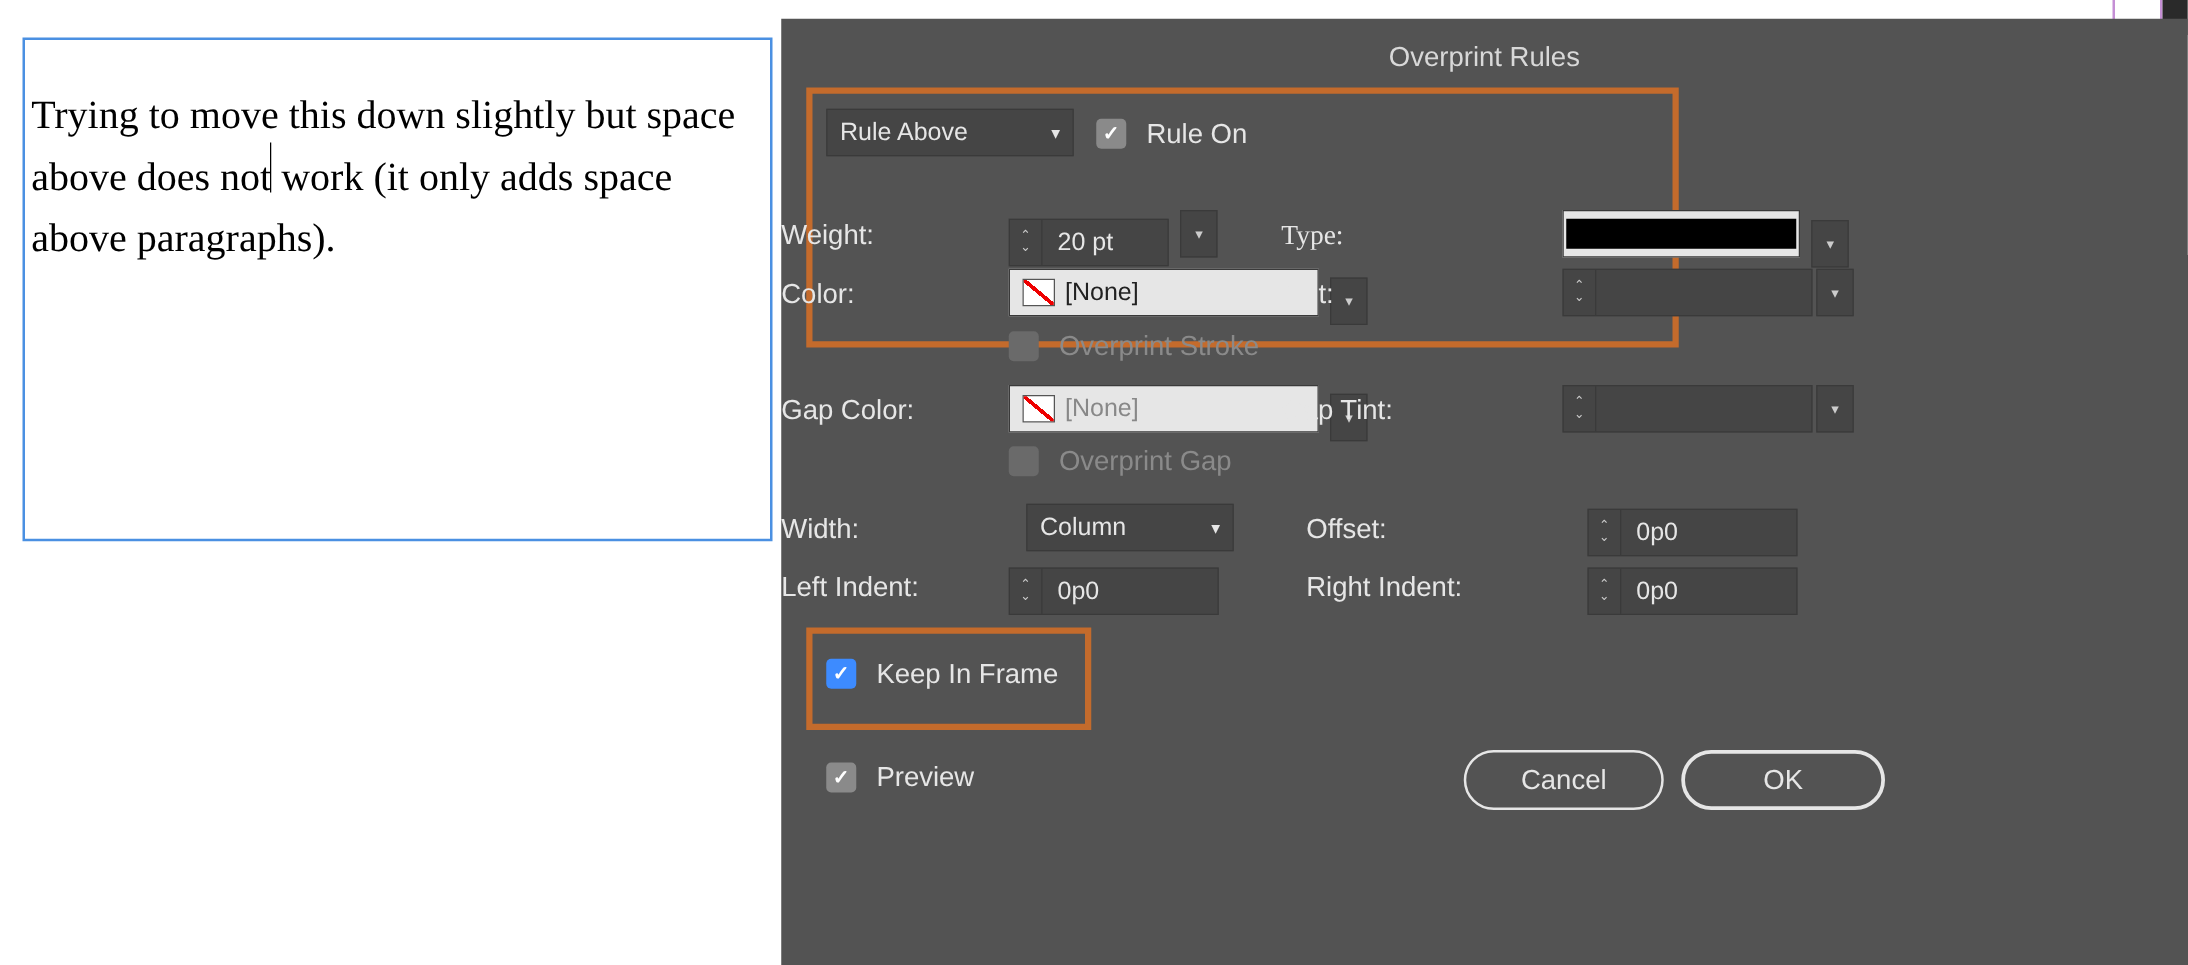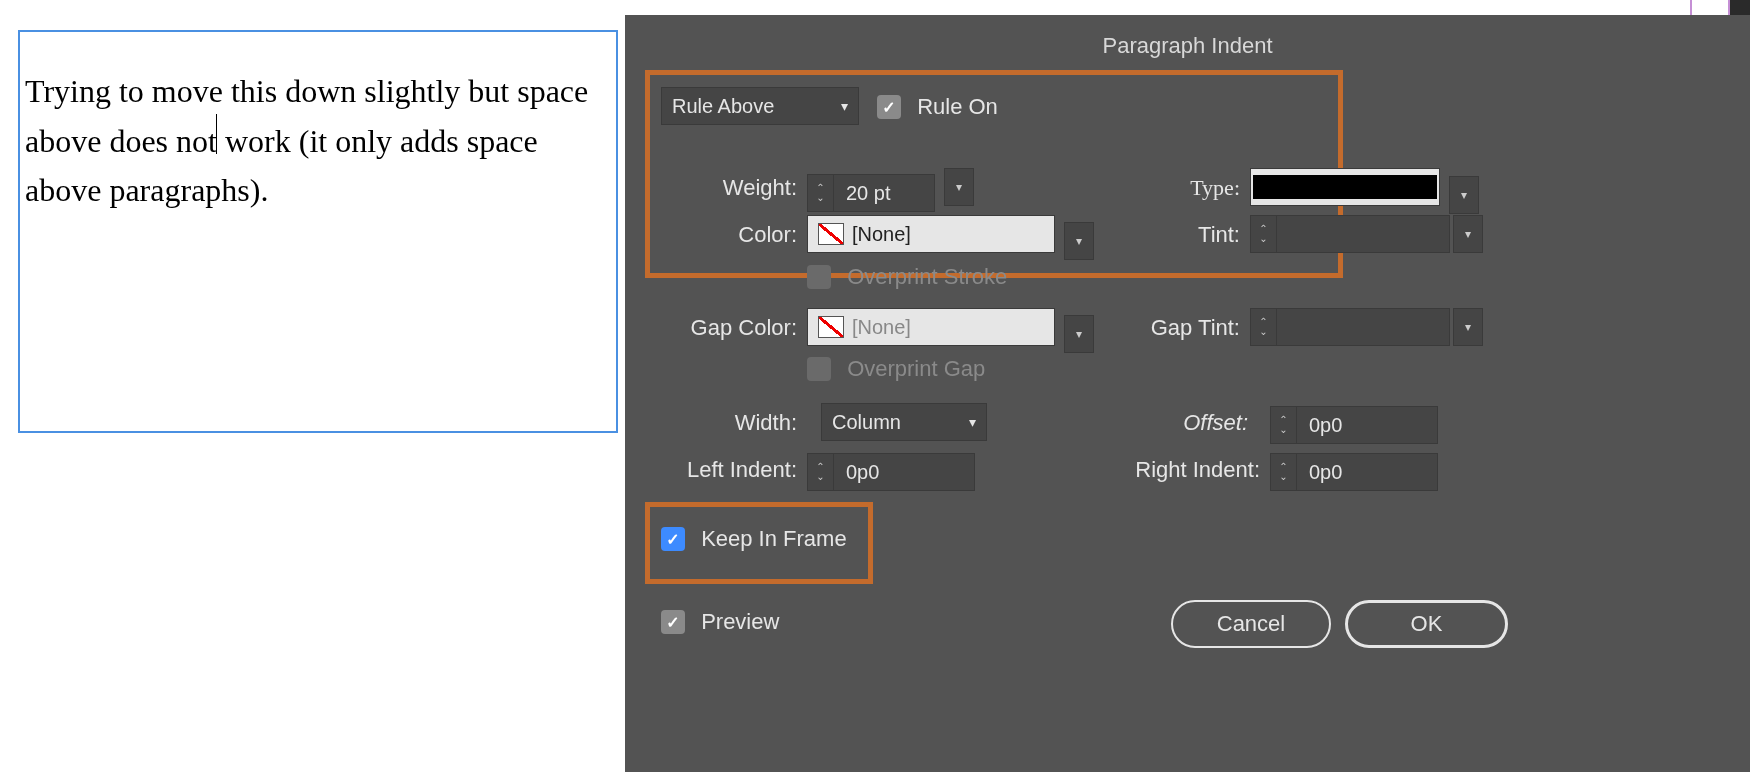--- a/index.html
+++ b/index.html
@@ -84,21 +84,21 @@
   .hl1 { left: 20px; top: 55px; width: 698px; height: 208px; }
   .hl2 { left: 20px; top: 487px; width: 228px; height: 82px; }
 
   .row {
     position: absolute;
     width: 100%;
   }
 
   label.fld {
     position: absolute;
-    text-align: right;
+    text-align: left;
     color: #e6e6e6;
   }
 
   .combo {
     display: inline-flex;
     align-items: center;
     height: 38px;
     background: #454545;
     border: 1px solid #3a3a3a;
     color: #e6e6e6;
@@ -253,21 +253,21 @@
 
 <div class="text-frame">
   <div class="content">Trying to move this down slightly but space above does not work (it only adds space above para­graphs).</div>
   <div class="text-cursor"></div>
 </div>
 
 <div class="right-edge-pink"></div>
 <div class="right-edge-dark"></div>
 
 <div class="dialog">
-  <div class="dialog-title">Paragraph Indent</div>
+  <div class="dialog-title">Overprint Rules</div>
 
   <div class="highlight-box hl1"></div>
   <div class="highlight-box hl2"></div>
 
   <div class="row" style="top:72px;">
     <div class="combo" style="position:absolute; left:36px; width:198px;gap:19px;">
       <span>Rule Above</span>
       <span style="flex:1"></span>
       <span class="caret">▾</span>
     </div>
@@ -362,21 +362,21 @@
   <div class="row" style="top:388px;">
     <label class="fld" style="left:0; width:172px; top:7px;">Width:</label>
     <div style="position:absolute; left:196px;">
       <div class="combo" style="width:166px;">
         <span>Column</span>
         <span style="flex:1"></span>
         <span class="caret">▾</span>
       </div>
     </div>
 
-    <label class="fld" style="left:408px; width:215px; top:7px;font-style:italic;">Offset:</label>
+    <label class="fld" style="left:420px; width:215px; top:7px;">Offset:</label>
     <div style="position:absolute; left:645px;">
       <div class="spinner">
         <div class="arrows">
             <span>⌃</span>
             <span>⌄</span>
           </div>
         <div class="val" style="min-width:140px">0p0</div>
       </div>
     </div>
   </div>

